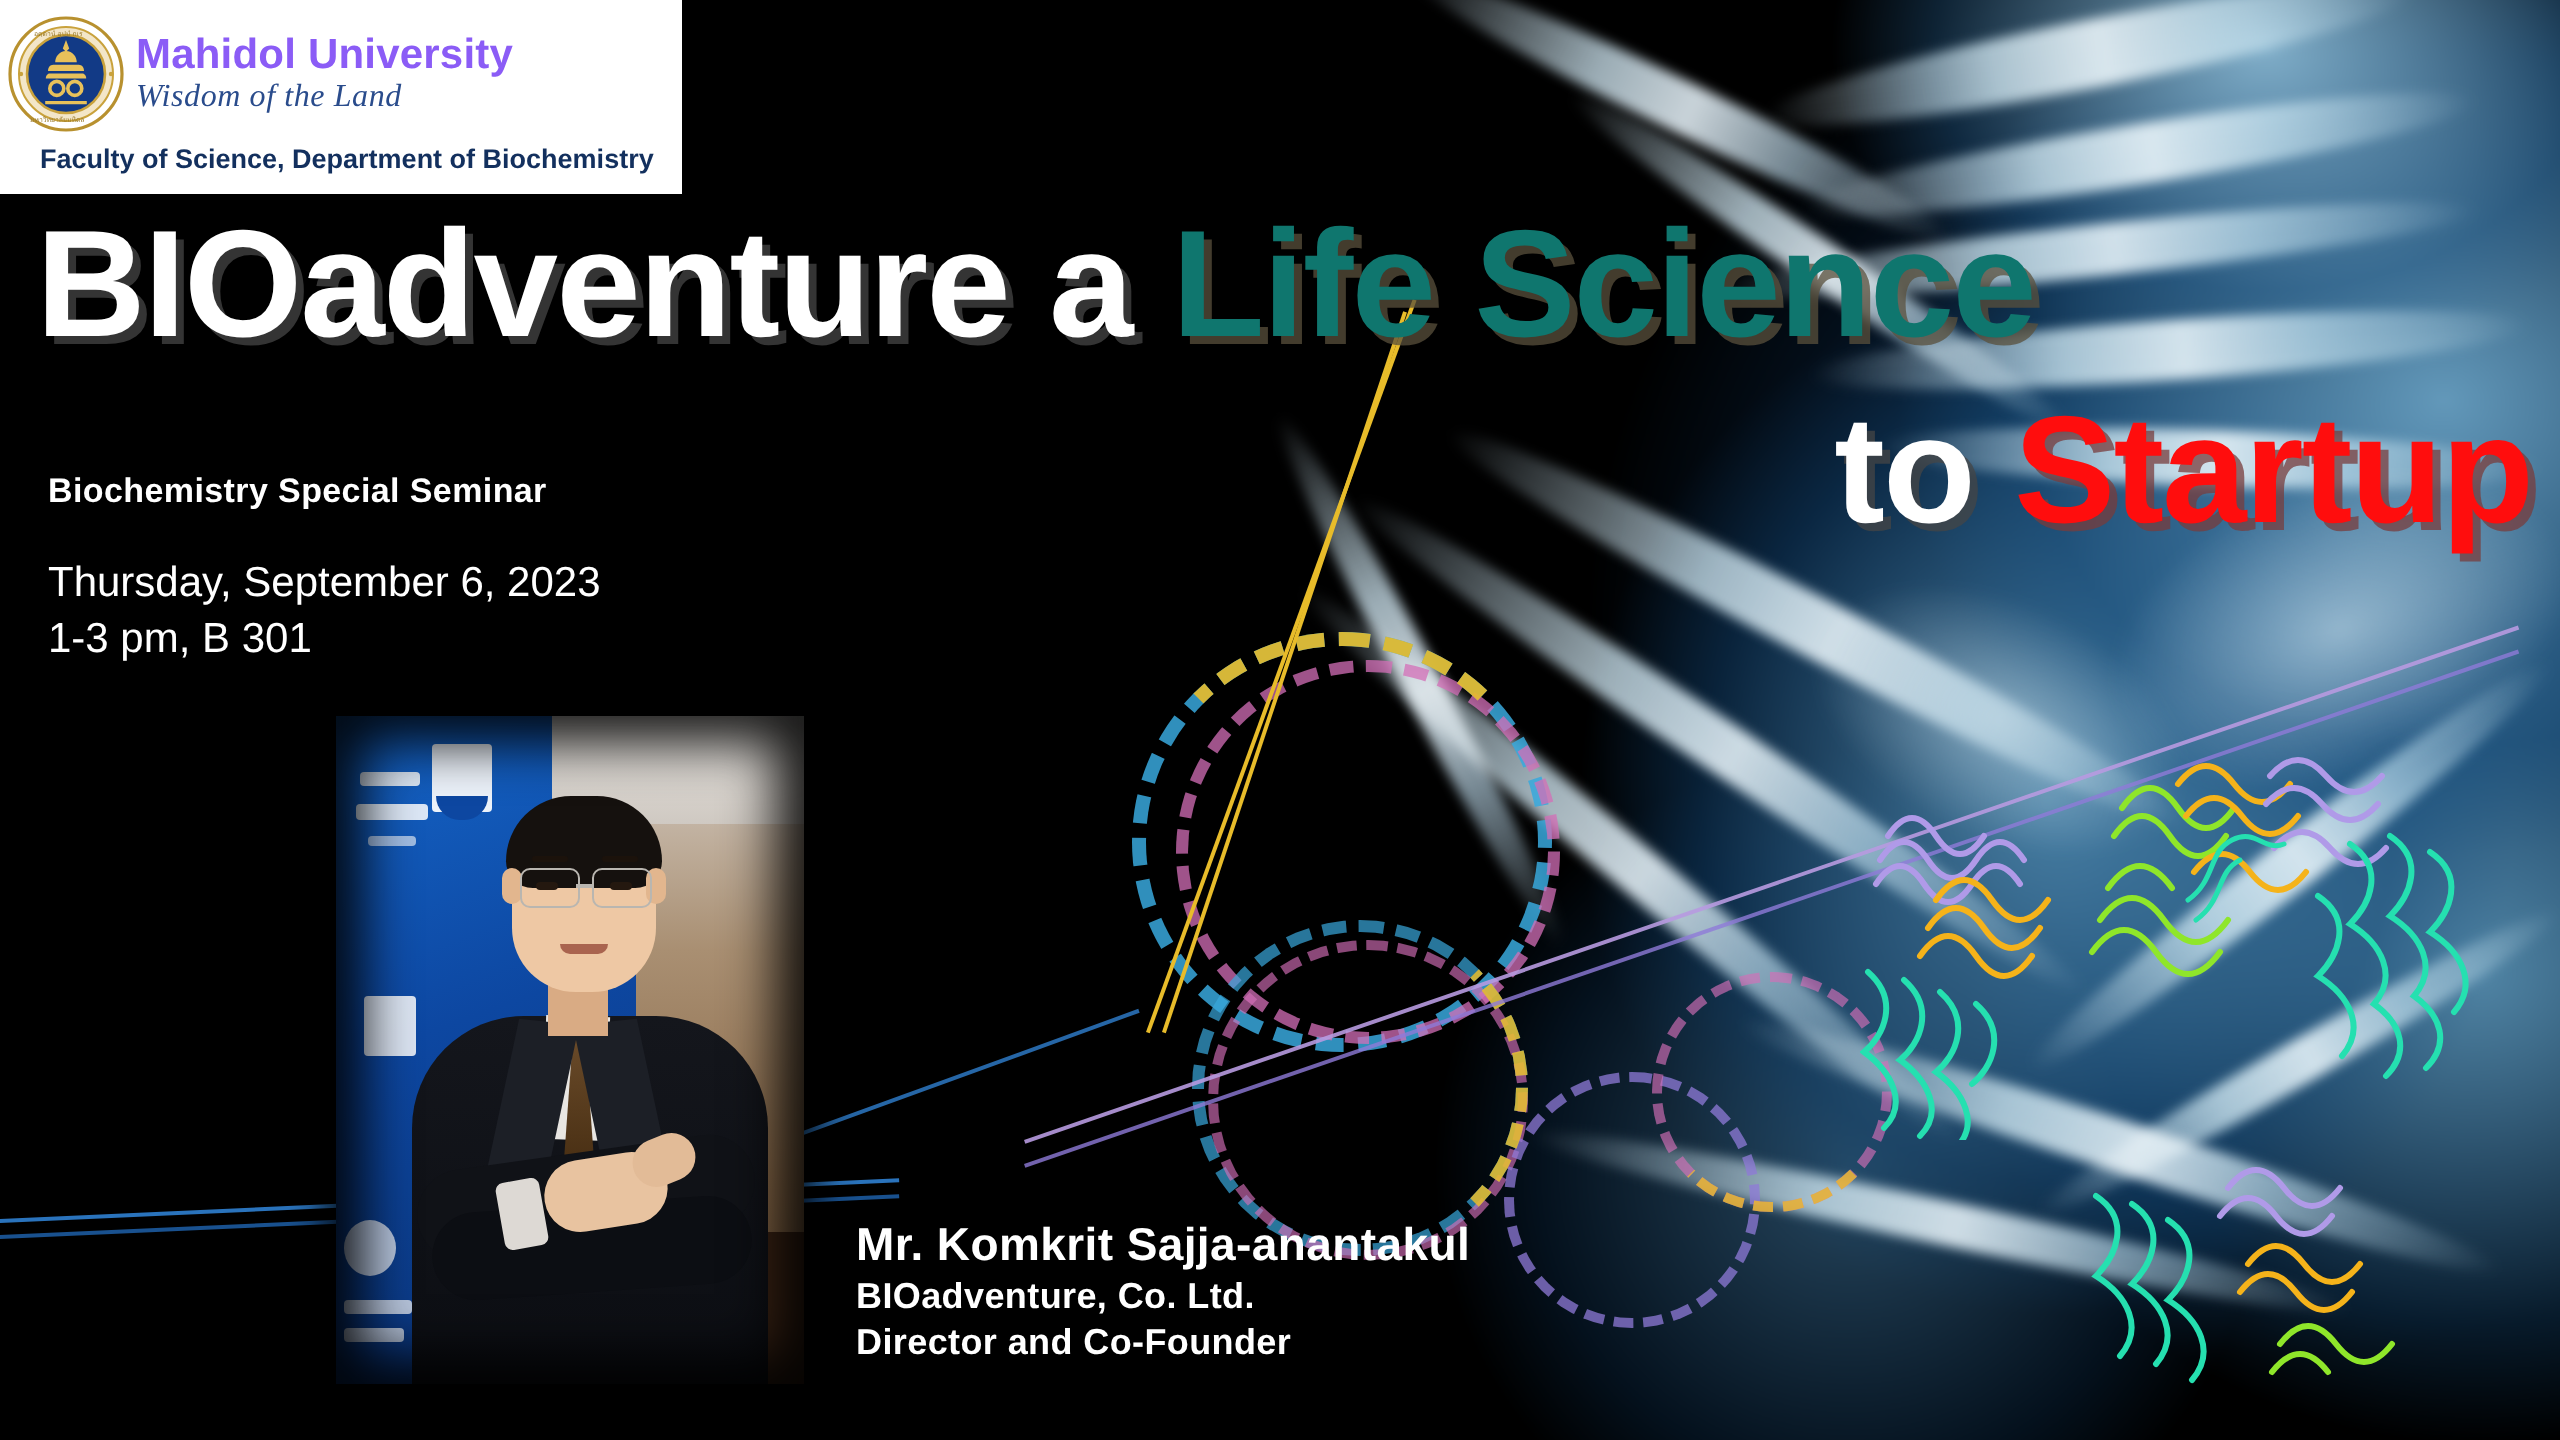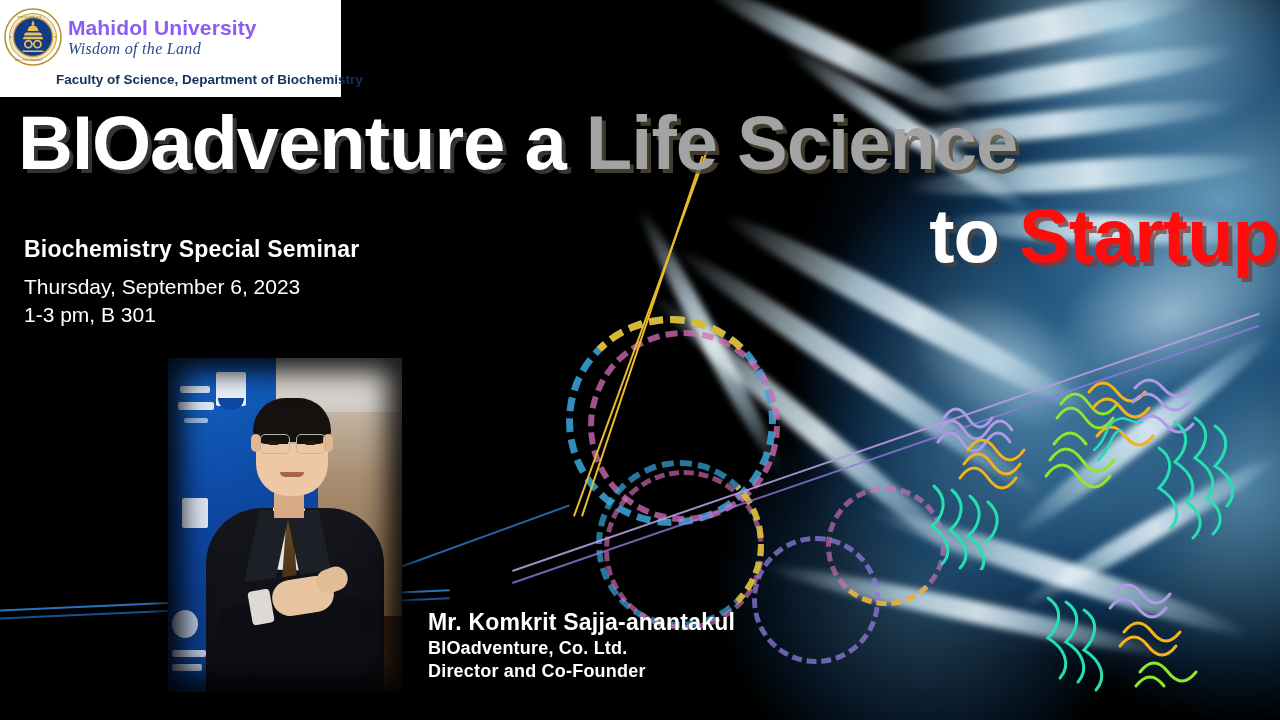--- a/index.html
+++ b/index.html
@@ -68,42 +68,41 @@
   }
   #uni-motto{
     font-size:16px;color:#2a4c8c;font-style:italic;
     font-family:"Liberation Serif","DejaVu Serif",serif;
     margin-top:3px;letter-spacing:.3px;
   }
   #faculty-line{
     font-size:13.5px;font-weight:bold;color:#13305e;
     padding-left:20px;margin-top:2px;white-space:nowrap;
     font-family:"Liberation Sans","DejaVu Sans",sans-serif;
-    margin-left:36px;
   }
 
   
   #title-block{position:absolute;left:0;top:0;width:1280px;z-index:30;pointer-events:none;}
   .title-line{
     font-family:"Liberation Sans","DejaVu Sans",sans-serif;
     font-weight:bold;
     font-size:76px;
     line-height:1;
     letter-spacing:-1px;
     white-space:nowrap;
   }
   #title-line-1{position:absolute;left:18px;top:105px;}
-  #title-line-2{position:absolute;right:2px;top:198px;text-align:right;}
+  #title-line-2{position:absolute;right:14px;top:198px;text-align:right;}
   .t-white{color:#ffffff;text-shadow:4px 4px 0 rgba(70,70,70,.75);}
-  .t-gold {color:#a3a3a3;text-shadow:4px 4px 0 rgba(90,80,60,.75);}
+  .t-gold {color:#0f766e;text-shadow:4px 4px 0 rgba(90,80,60,.75);}
   .t-red  {color:#FF0D0D;text-shadow:4px 4px 0 rgba(120,60,60,.75);}
 
   
   #details{position:absolute;left:24px;top:236px;z-index:30;color:#fff;}
-  #seminar-kind{font-size:23px;font-weight:bold;letter-spacing:.2px;margin-bottom:10px;}
+  #seminar-kind{font-size:17px;font-weight:bold;letter-spacing:.2px;margin-bottom:22px;}
   #seminar-date,#seminar-time{font-size:21px;font-weight:normal;line-height:1.35;}
 
   
   #photo{
     position:absolute;left:168px;top:358px;width:234px;height:334px;
     z-index:25;overflow:hidden;
     box-shadow:0 0 18px 6px rgba(0,0,0,.85);
   }
   #photo-inner{position:absolute;inset:0;overflow:hidden;}
   .ph{position:absolute;}

